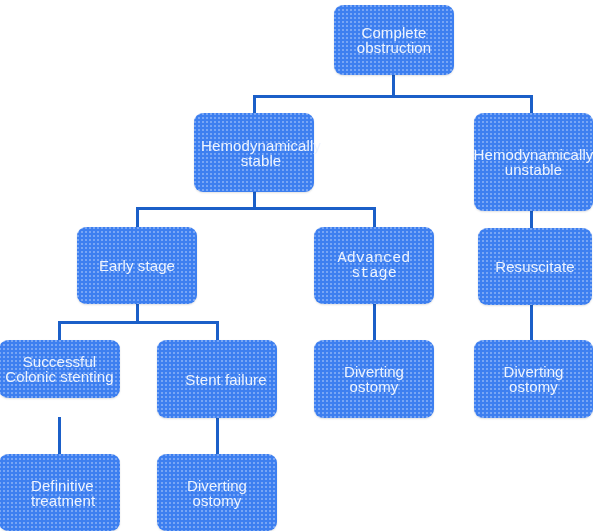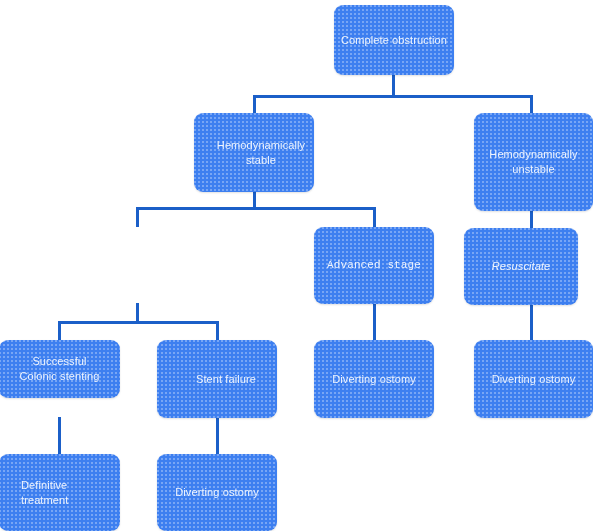--- a/index.html
+++ b/index.html
@@ -19,34 +19,34 @@
   }
   .node {
     position: absolute;
     background-color: #3d7ff0;
     background-image:
       radial-gradient(circle at 1px 1px, rgba(255,255,255,0.30) 1px, transparent 1.3px);
     background-size: 4px 4px;
     border-radius: 9px;
     box-shadow: 0 1px 2px rgba(0,0,0,0.12);
     color: #eef4fe;
-    font-size: 11px;
+    font-size: 15px;
     line-height: 15px;
     text-align: center;
     display: flex;
     align-items: center;
     justify-content: center;
     box-sizing: border-box;
     padding: 4px 6px;
     white-space: pre-line;
     letter-spacing: 0.1px;
   }
   .node.left-text {
     justify-content: flex-start;
-    padding-left: 22px;
+    padding-left: 32px;
     text-align: left;
   }
   .vline {
     position: absolute;
     background: #1b5fc8;
     width: 3px;
   }
   .hline {
     position: absolute;
     background: #1b5fc8;
@@ -81,24 +81,25 @@
 
   <div class="vline" style="left:58px; top:417px; height:37px;"></div>
   <div class="vline" style="left:216px; top:417px; height:37px;"></div>
 
   <div class="node" style="left:334px; top:5px; width:120px; height:70px;">Complete obstruction</div>
 
   <div class="node" style="left:194px; top:113px; width:120px; height:79px;padding-left:20px;">Hemodynamically stable</div>
 
   <div class="node" style="left:474px; top:113px; width:119px; height:98px;">Hemodynamically unstable</div>
 
+  <div class="node" style="left:77px; top:227px; width:120px; height:77px;">Early stage</div>
 
   <div class="node" style="left:314px; top:227px; width:120px; height:77px;font-family:Liberation Mono, monospace;">Advanced stage</div>
 
-  <div class="node" style="left:464px; top:228px; width:114px; height:77px;font-style:italic;">Resuscitate</div>
+  <div class="node" style="left:478px; top:228px; width:114px; height:77px;">Resuscitate</div>
 
   <div class="node" style="left:-1px; top:340px; width:121px; height:58px;">Successful
 Colonic stenting</div>
 
   <div class="node" style="left:157px; top:340px; width:120px; height:78px;padding-left:24px;">Stent failure</div>
 
   <div class="node" style="left:314px; top:340px; width:120px; height:78px;">Diverting ostomy</div>
 
   <div class="node" style="left:474px; top:340px; width:119px; height:78px;">Diverting ostomy</div>
 

